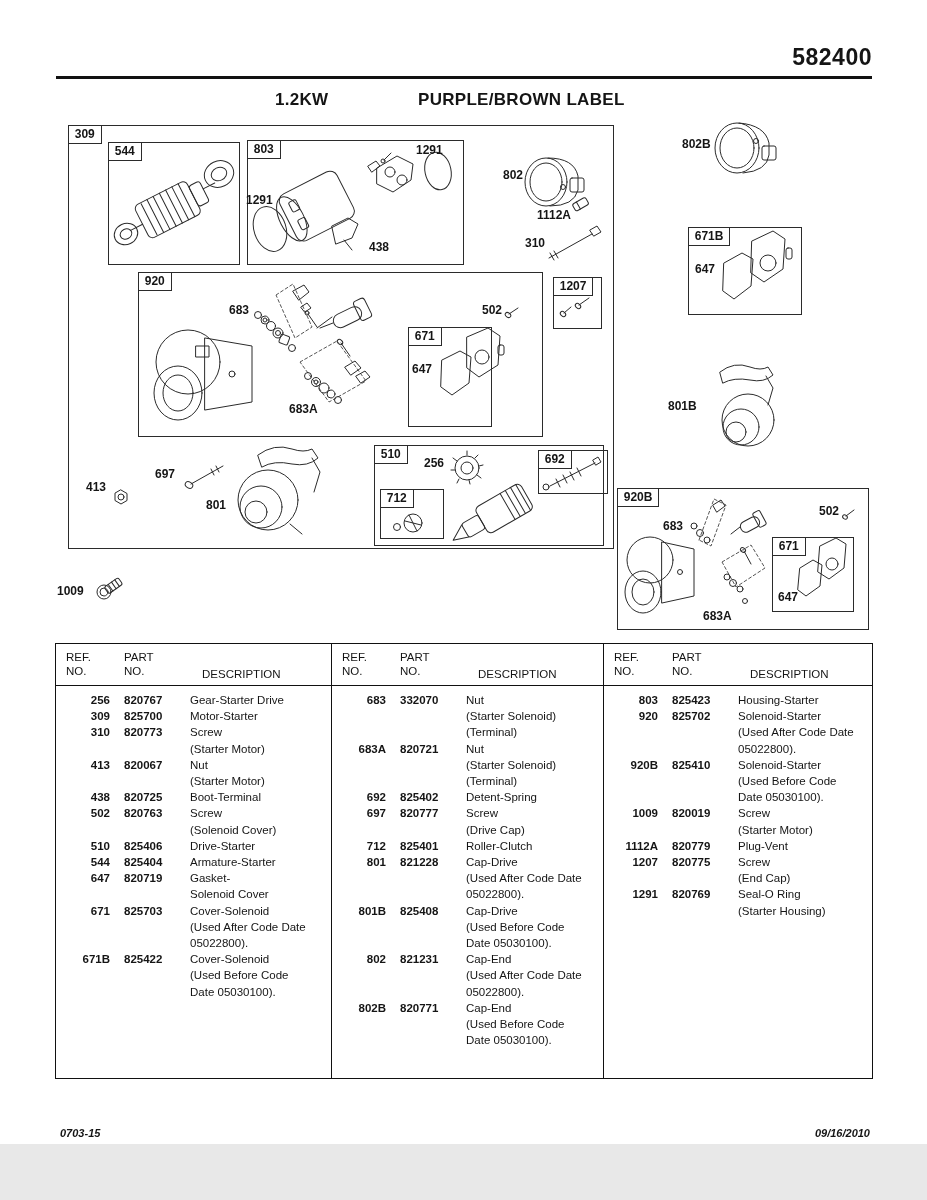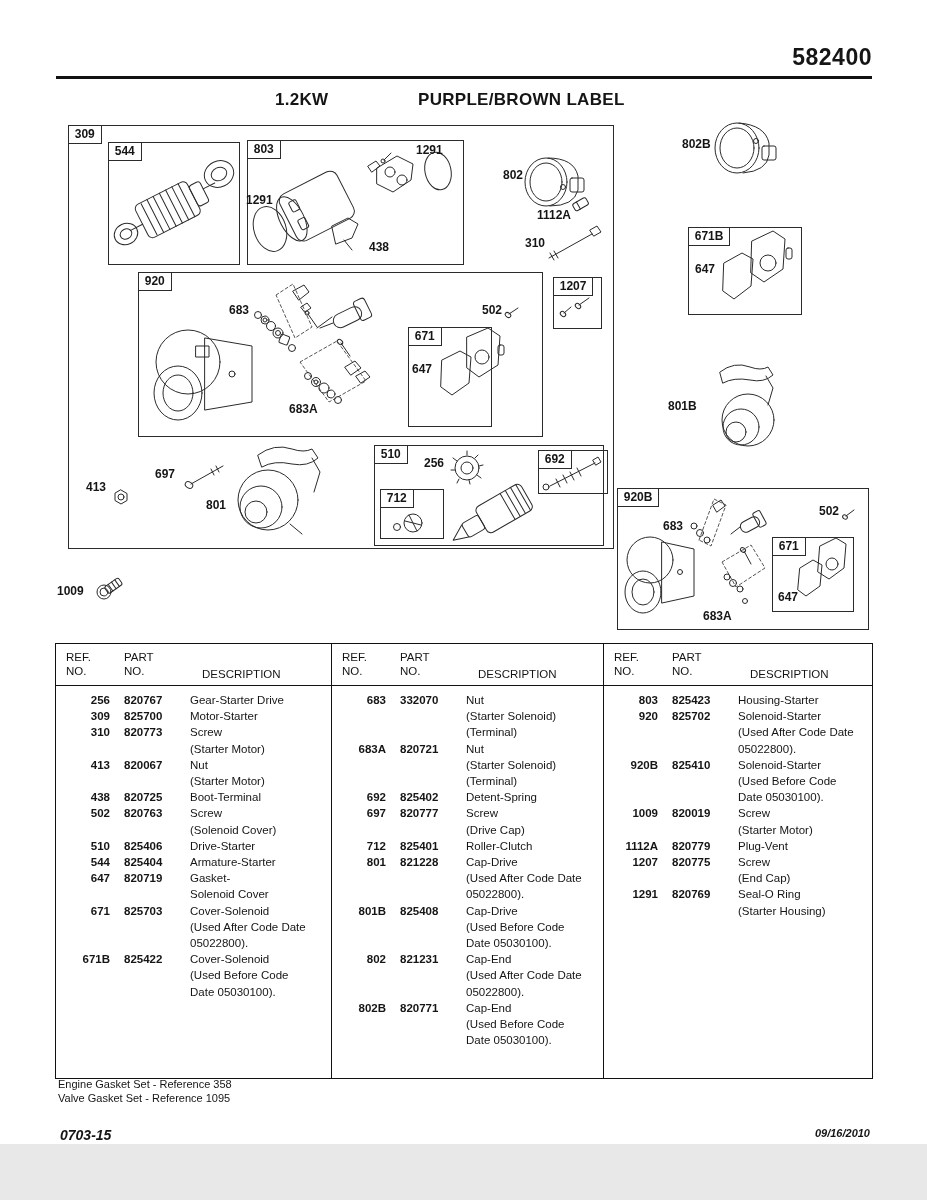--- a/index.html
+++ b/index.html
@@ -31,21 +31,21 @@
           font-size:11.5px;line-height:13.5px;height:30px;box-sizing:content-box;}
   .t-head .h-desc{align-self:end;padding-left:12px;}
   .t-rows{padding-top:6px;}
   .t-row{display:grid;grid-template-columns:44px 52px auto;column-gap:14px;
          padding-left:10px;font-size:11.5px;line-height:16.2px;}
   .t-ref{font-weight:700;text-align:right;}
   .t-part{font-weight:700;}
   .t-desc div{white-space:nowrap;}
 
   .footnotes{left:58px;top:1078px;font-size:11px;line-height:13.5px;}
-  .footer-left{left:60px;top:1127px;font-size:14px;font-weight:700;font-style:italic;}
+  .footer-left{left:60px;top:1127px;font-size:11px;font-weight:700;font-style:italic;}
   .footer-center{left:0;top:1127px;width:927px;text-align:center;font-size:13px;font-weight:700;font-style:italic;}
   .footer-right{right:57px;top:1127px;font-size:11px;font-weight:700;font-style:italic;}
   .page-num{left:0;top:1149px;width:927px;text-align:center;font-size:12.5px;}
 </style>
 </head>
 <body>
 
 <div class="page">
 
   <div class="abs doc-number">582400</div>
@@ -583,21 +583,17 @@
             <span class="t-part">820769</span>
             <span class="t-desc">
               <div>Seal-O Ring</div>
               <div>(Starter Housing)</div>
             </span>
           </div>
         </div>
     </div>
   </div>
 
-  <div class="abs footnotes">
-    <div>Engine Gasket Set - Reference 358</div>
-    <div>Valve Gasket Set - Reference 1095</div>
-  </div>
 
   <div class="abs footer-left">0703-15</div>
   <div class="abs footer-right">09/16/2010</div>
 
 </div>
 
 </body></html>

